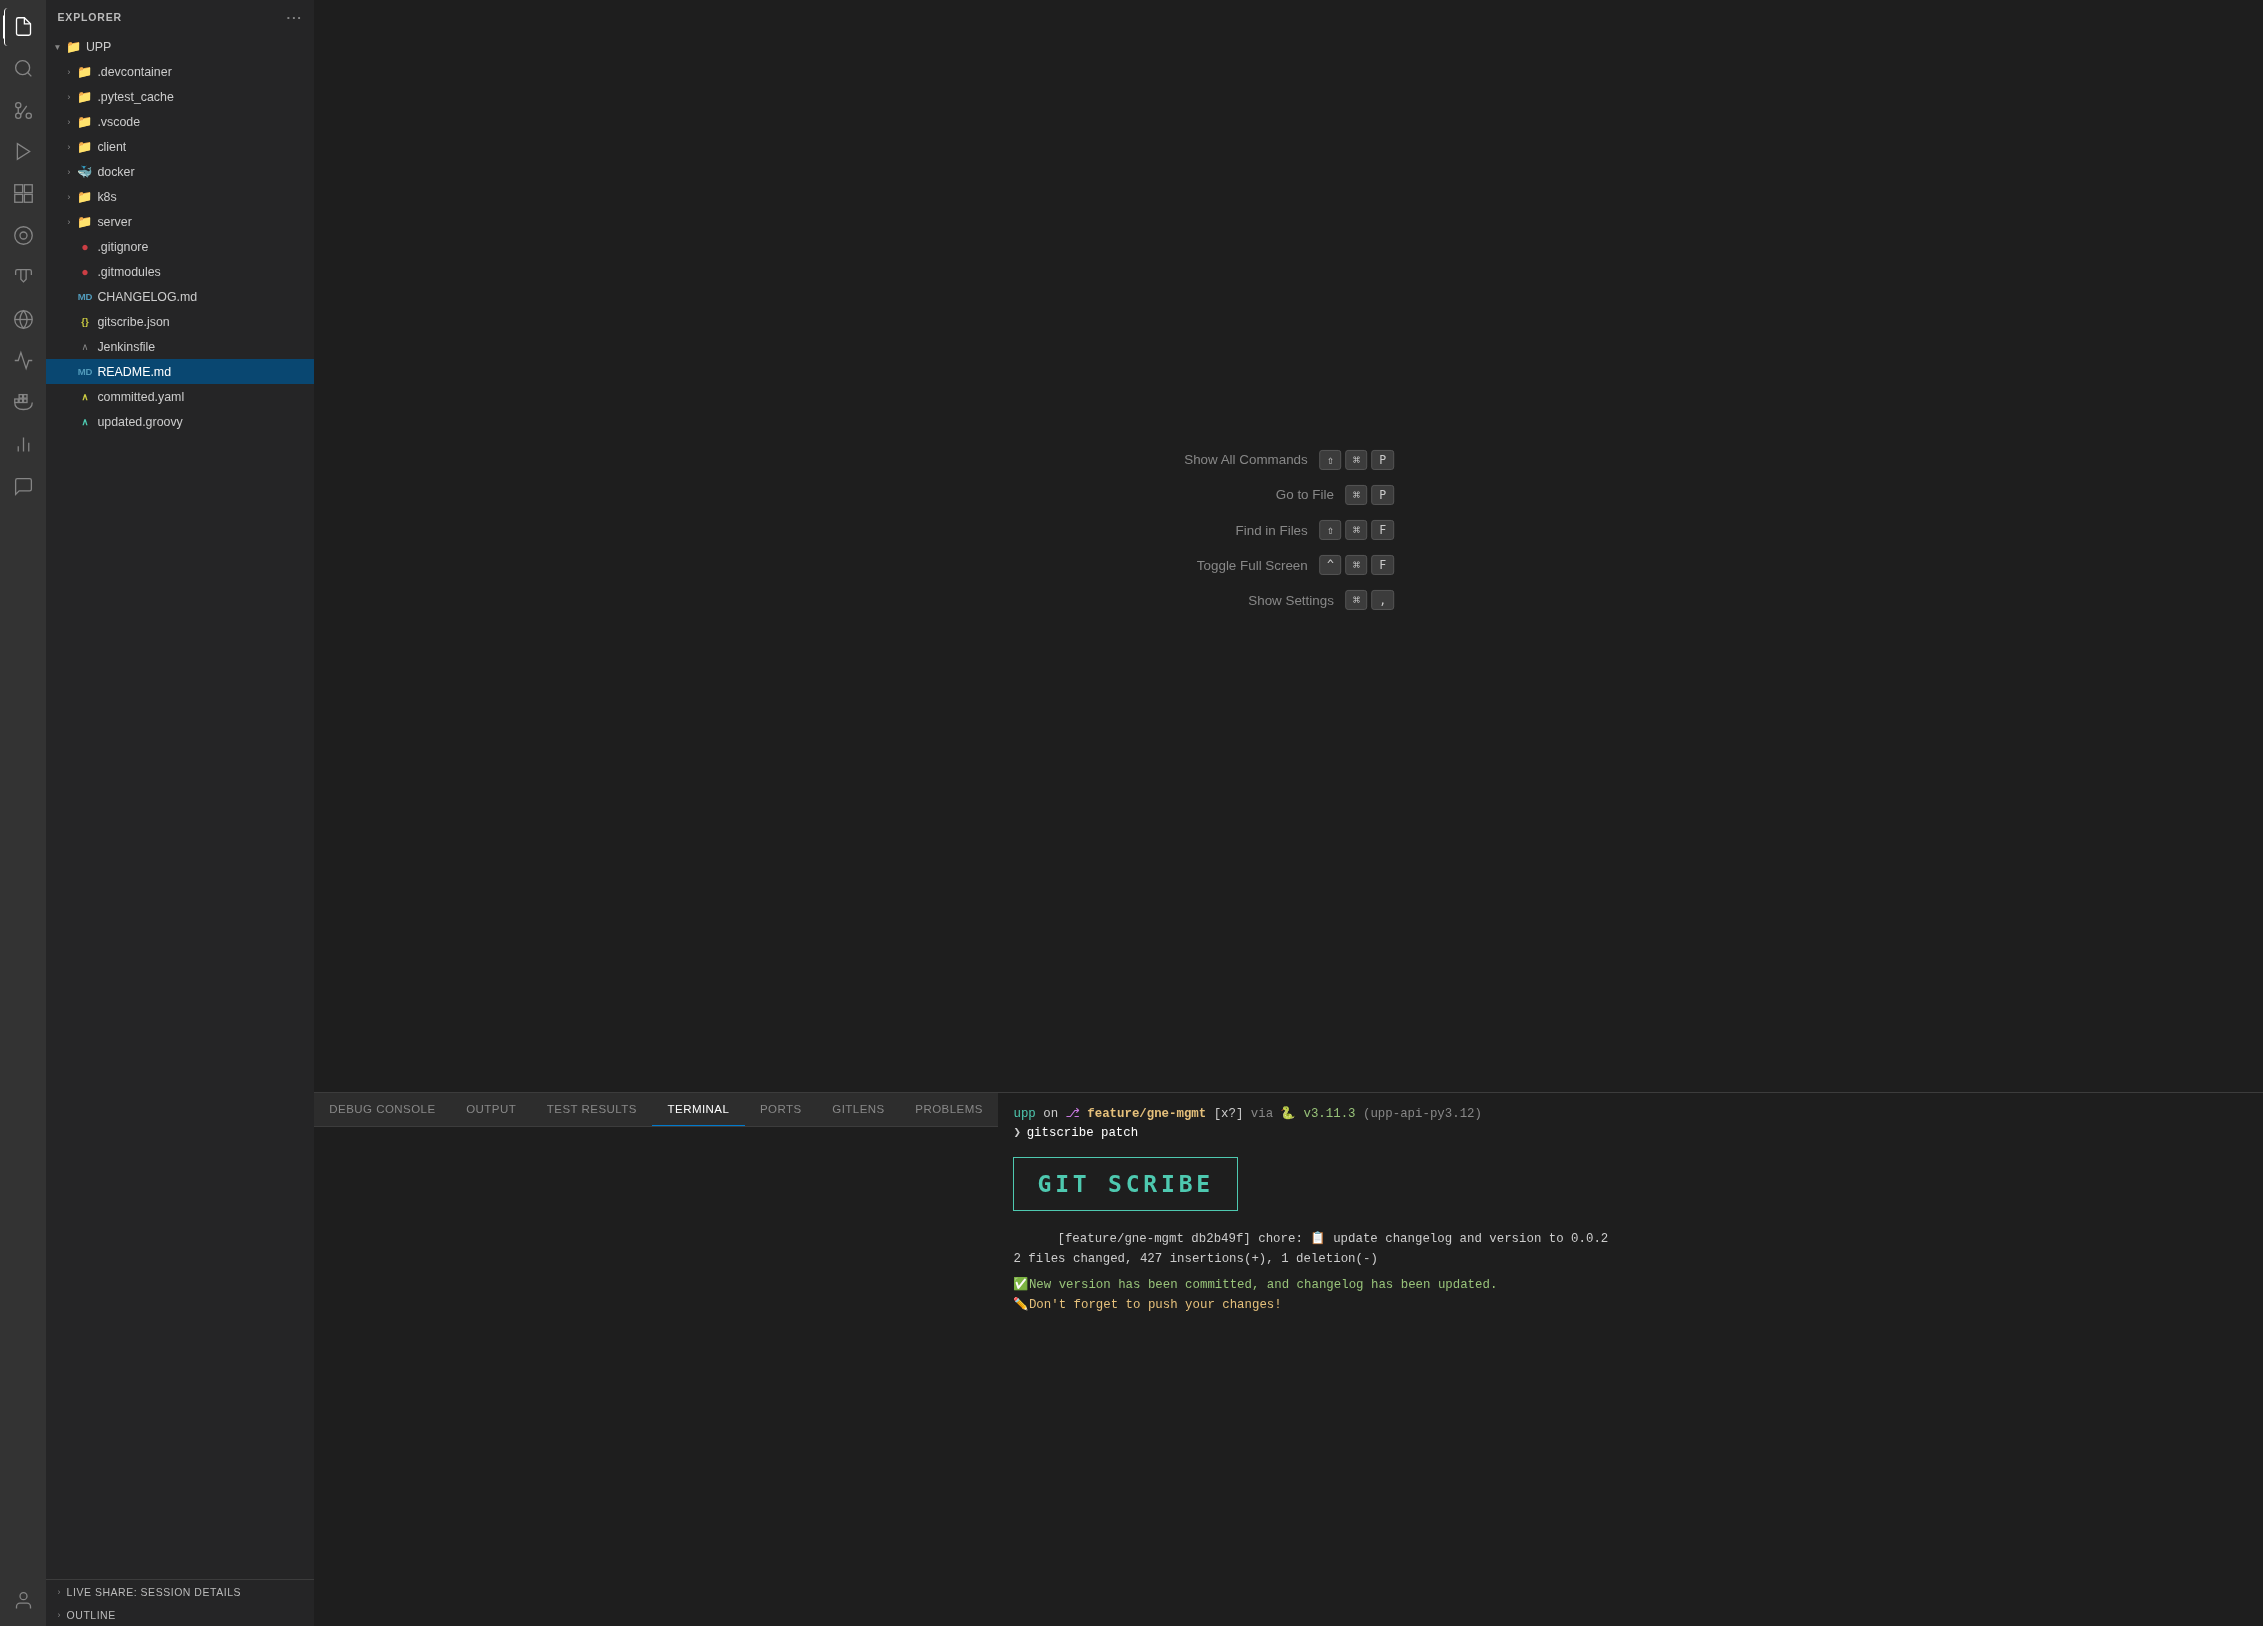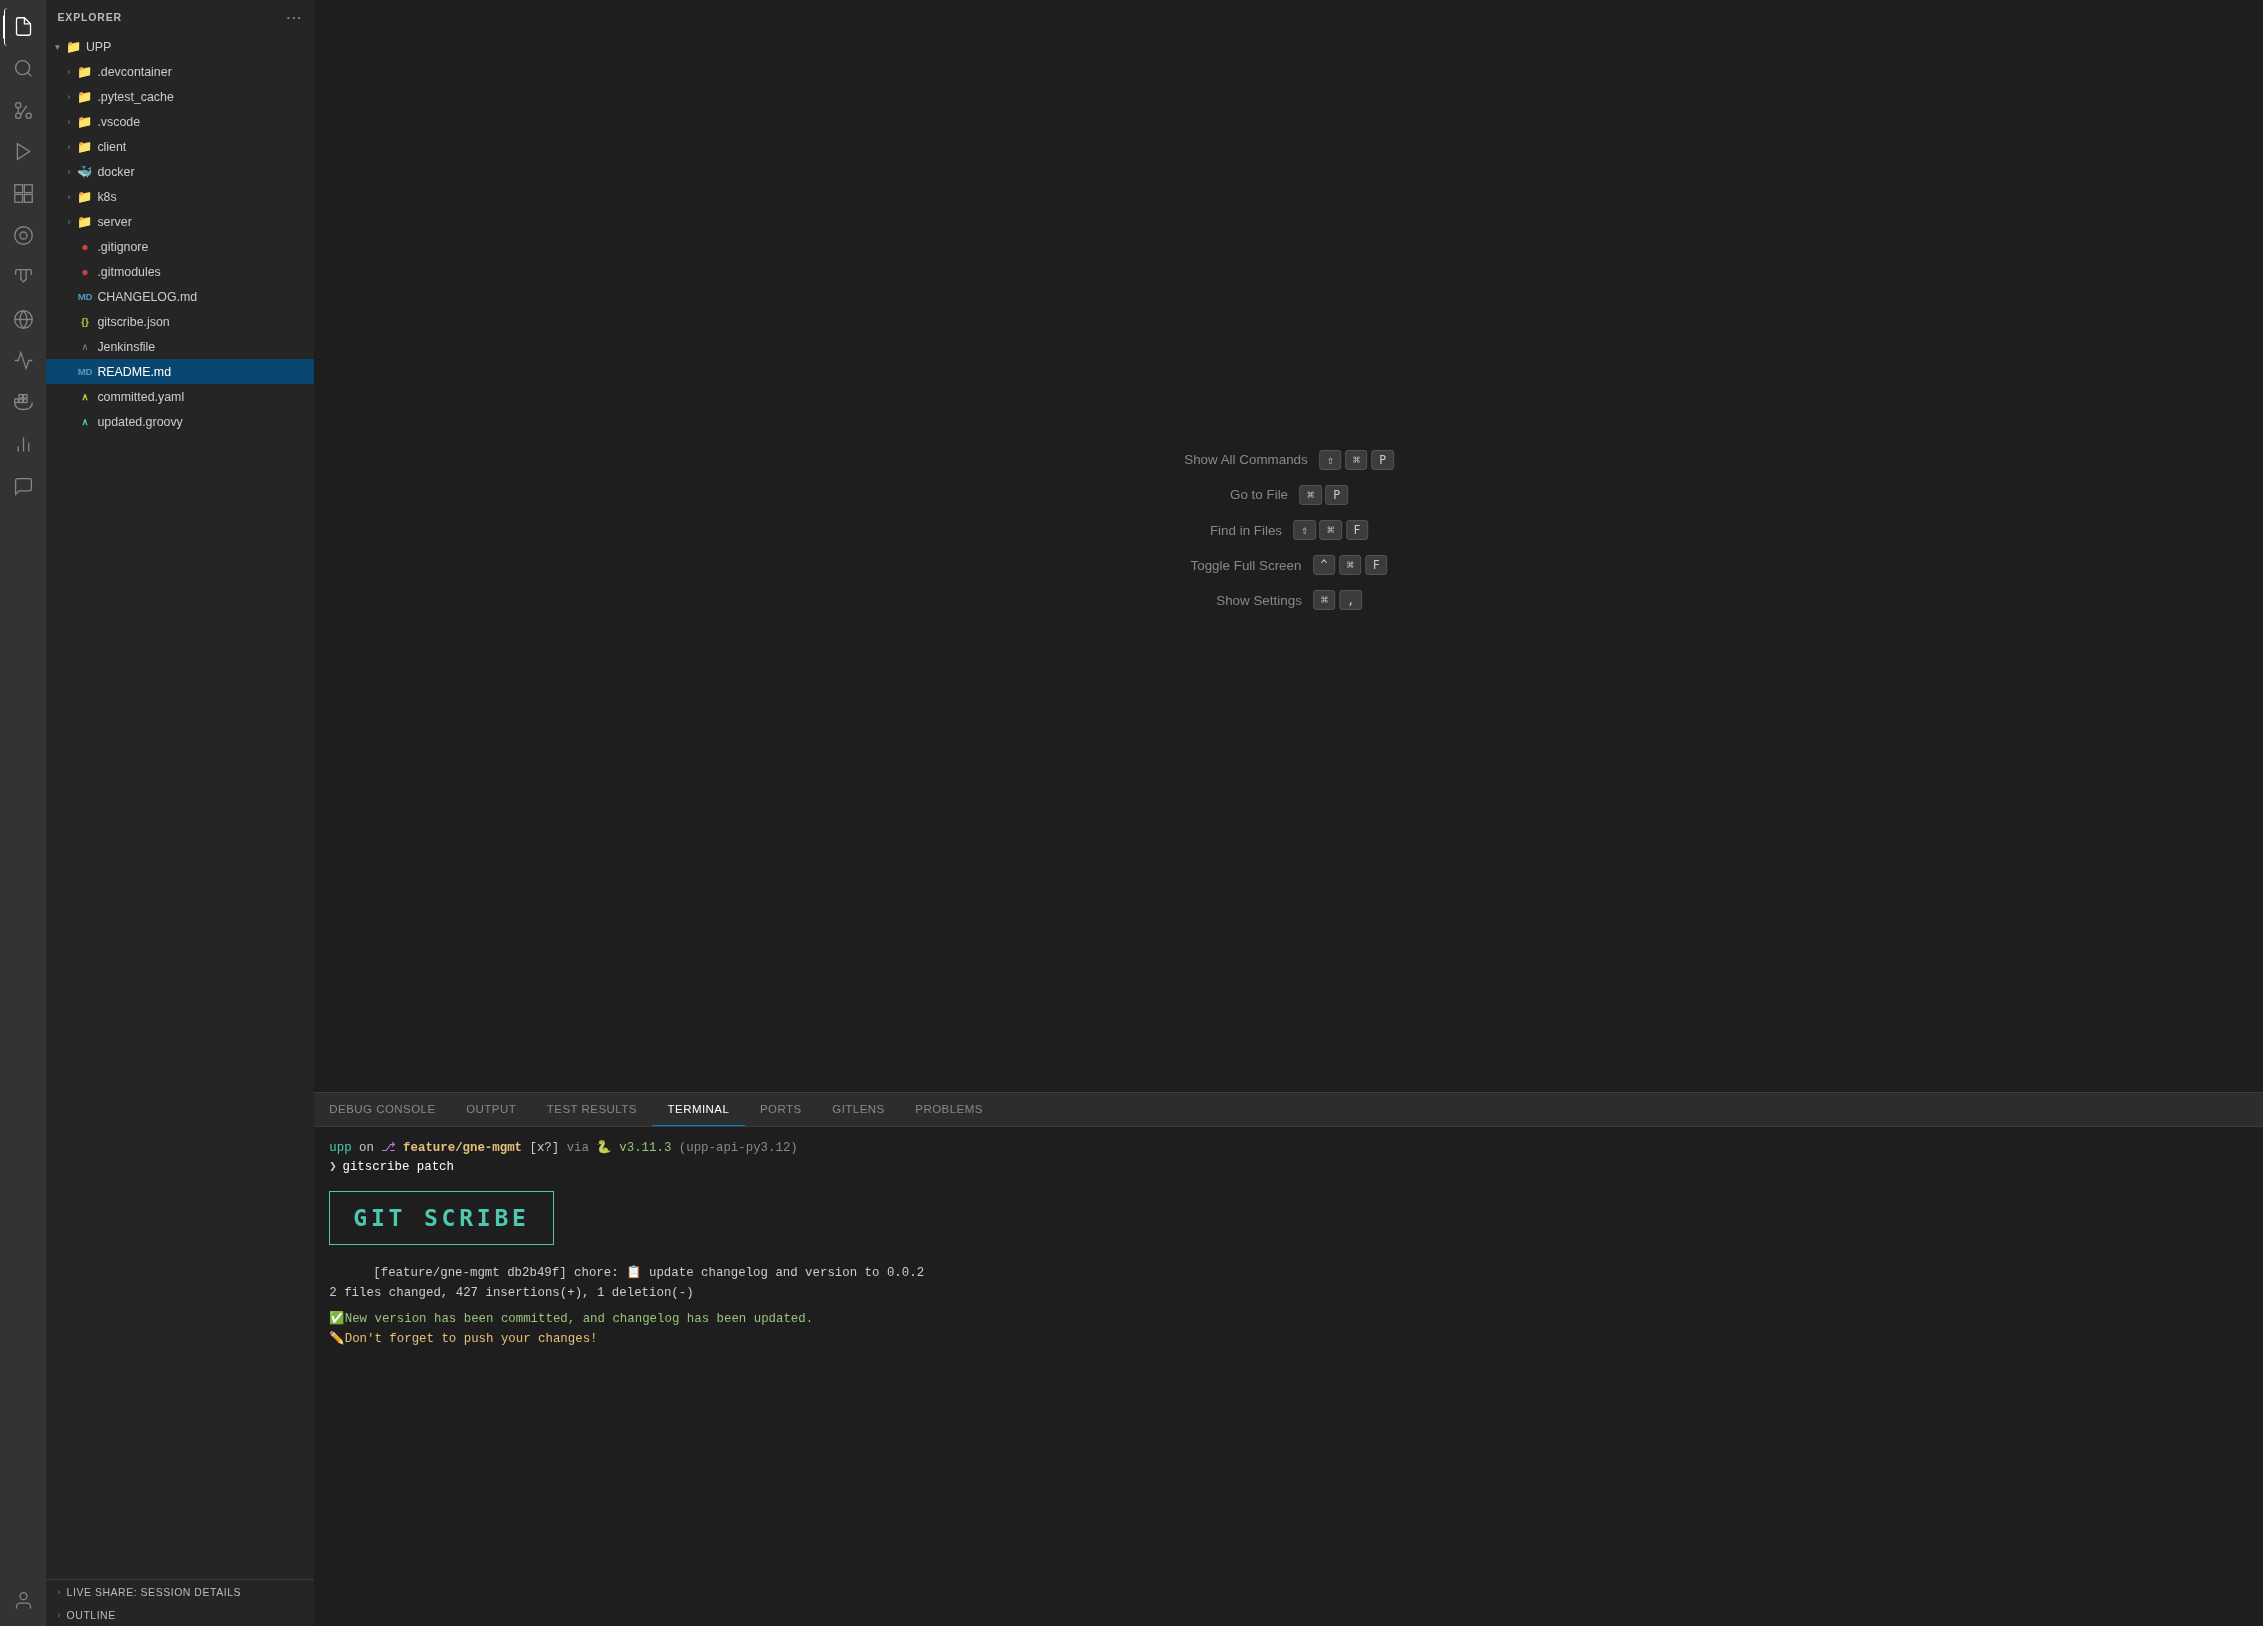--- a/index.html
+++ b/index.html
@@ -171,21 +171,21 @@
     
     .command-palette {
       position: absolute;
       top: 50%;
       left: 50%;
       transform: translate(-50%, -60%);
       background: transparent;
       display: flex;
       flex-direction: column;
       gap: 15.3px;
-      align-items: center;
+      align-items: flex-end;
     }
     .cmd-item {
       display: flex;
       align-items: center;
       gap: 11.5px;
       color: #cccccc;
       font-size: 13.4px;
     }
     .cmd-label {
       color: #888888;
@@ -204,21 +204,21 @@
       color: #cccccc;
       font-family: monospace;
     }
 
     
     .terminal-panel {
       height: 535px;
       background: #1e1e1e;
       border-top: 1px solid #3c3c3c;
       display: flex;
-      flex-direction: column;
+      flex-direction: row;
       flex-shrink: 0;
     }
     .panel-tabs {
       display: flex;
       background: #2d2d2d;
       border-bottom: 1px solid #3c3c3c;
       align-items: center;
       height: 34px;
       flex-shrink: 0;
     }

